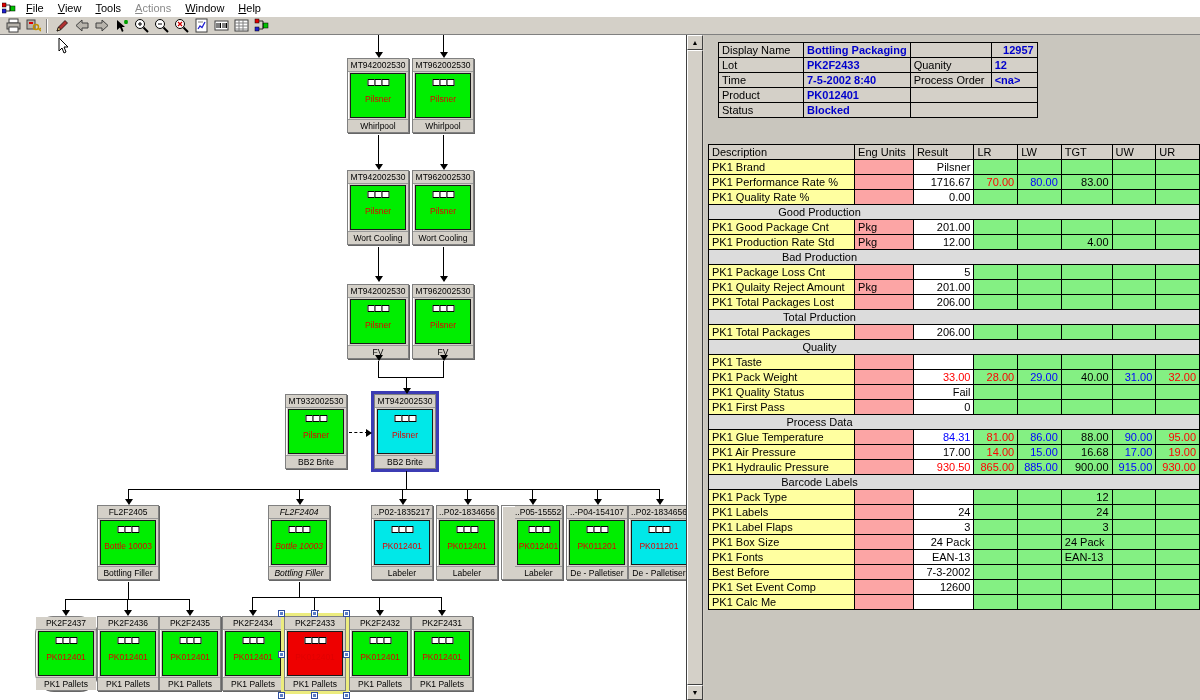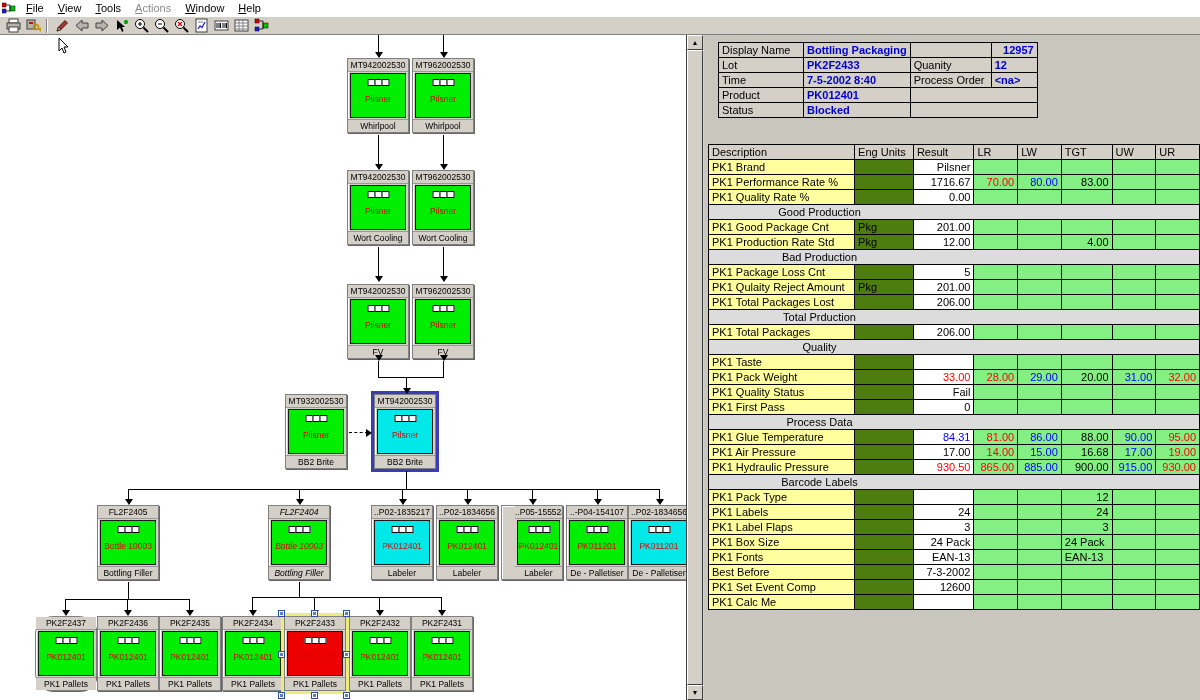--- a/index.html
+++ b/index.html
@@ -49,21 +49,21 @@
   #infotable { position:absolute; left:14px; top:7px; border-collapse:collapse; }
   #infotable td { border:1px solid #000; height:15px; padding:0 3px; font-size:11px; background:#d4d0c8; white-space:nowrap; overflow:hidden; }
   #infotable td.val { color:#0000cc; font-weight:bold; }
   #infotable td.c1 { width:85px; } #infotable td.c2 { width:106px; } #infotable td.c3 { width:81px; } #infotable td.c4 { width:46px;margin-top:17px; }
 
   
   #resultstable { position:absolute; left:4px; top:109px; border-collapse:collapse; table-layout:fixed; }
   #resultstable td { border:1px solid #000; height:15px; padding:0 3px; font-size:11px; white-space:nowrap; overflow:hidden; }
   td.hd { background:#d4d0c8; }
   td.desc { background:#ffffa0; }
-  td.eng { background:#4d7c0f; }
+  td.eng { background:#fca5a5; }
   td.res { background:#fff; text-align:right; }
   td.lim { background:#84f083; text-align:right; }
   td.section { background:#dcdcdc; }
   td.section div { width:215px; text-align:center; }
   td.desc.focus { box-shadow:inset 0 0 0 1px #fff, inset 0 0 0 2px #808080; }
   .vr { color:#ff0000; } .vb { color:#0000ff; } .al { text-align:left !important; }
 
   
   #cursor { position:absolute; z-index:50; }
 </style>
@@ -688,21 +688,21 @@
           <td class="lim"></td>
           <td class="lim"></td>
           <td class="lim"></td>
         </tr>
         <tr>
           <td class="desc">PK1 Pack Weight</td>
           <td class="eng"></td>
           <td class="res vr">33.00</td>
           <td class="lim vr">28.00</td>
           <td class="lim vb">29.00</td>
-          <td class="lim">20.00</td>
+          <td class="lim">40.00</td>
           <td class="lim vb">31.00</td>
           <td class="lim vr">32.00</td>
         </tr>
         <tr>
           <td class="desc">PK1 Quality Status</td>
           <td class="eng"></td>
           <td class="res">Fail</td>
           <td class="lim"></td>
           <td class="lim"></td>
           <td class="lim"></td>

